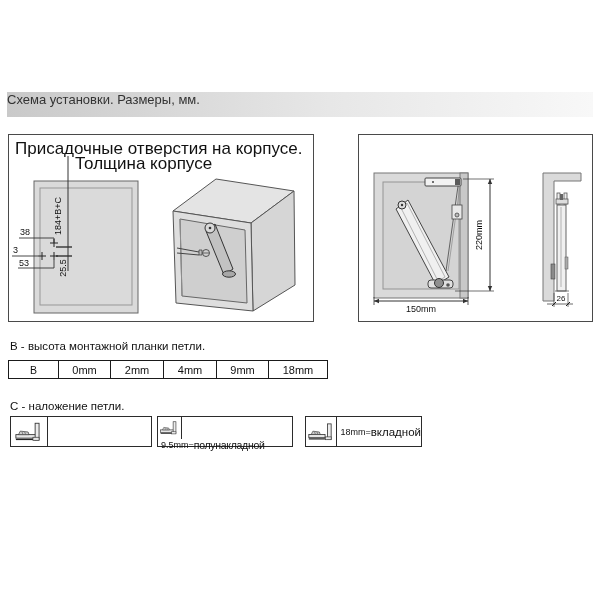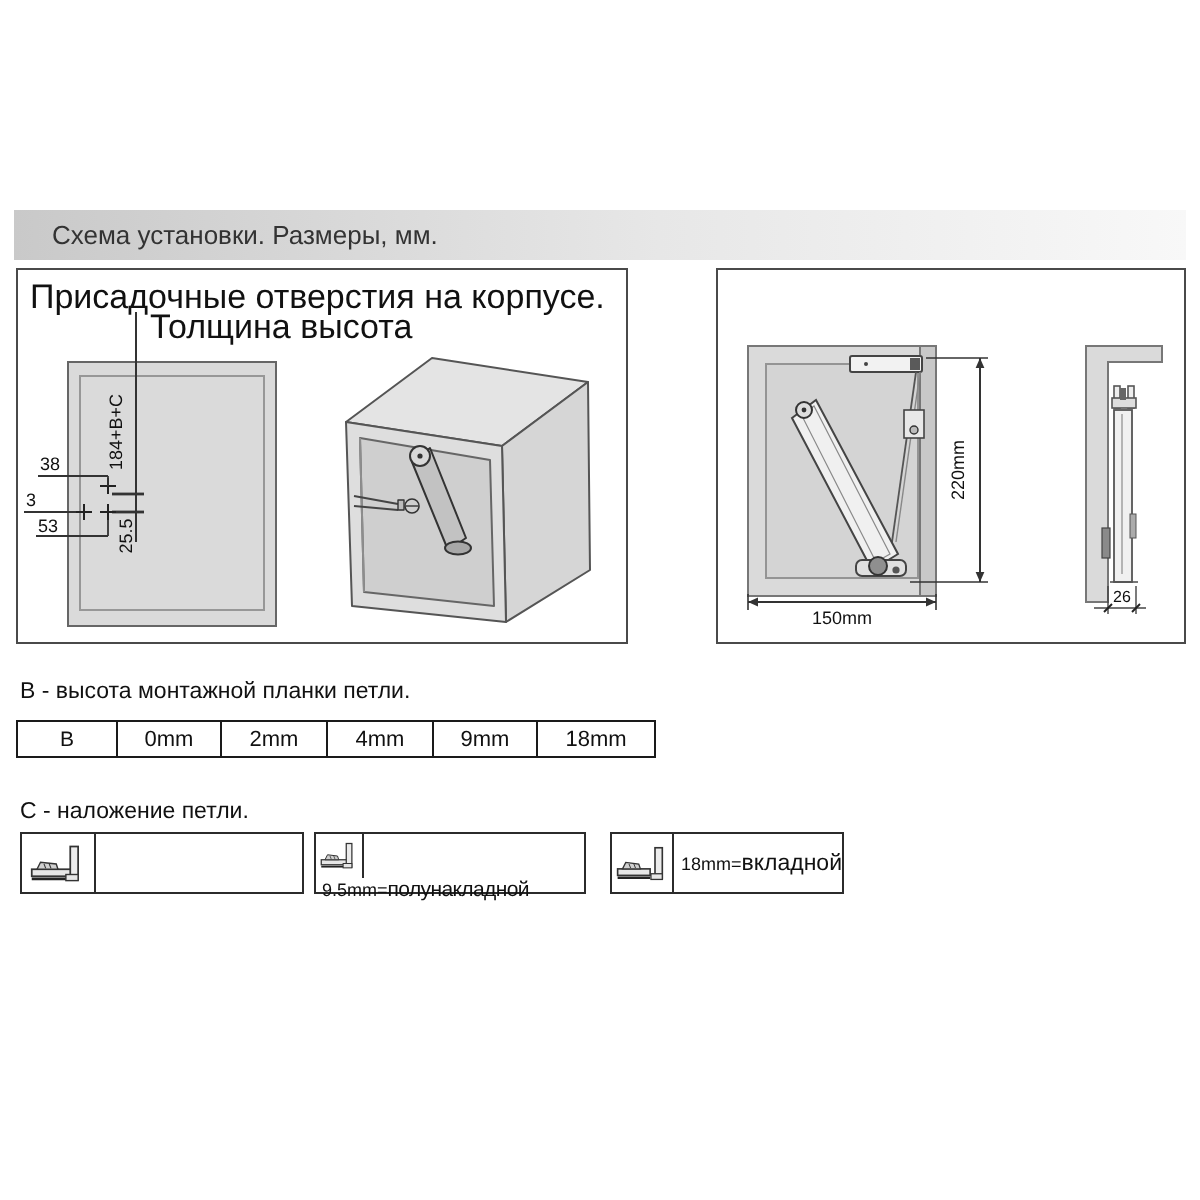--- a/index.html
+++ b/index.html
@@ -4,22 +4,22 @@
 <style>
   html,body{margin:0;padding:0;}
   body{
     width:600px;height:600px;background:#ffffff;position:relative;
     font-family:"Liberation Sans",sans-serif;color:#1a1a1a;overflow:hidden;
   }
   .abs{position:absolute;}
   #headerbar{
     left:7px;top:92px;width:586px;height:25px;
     background:linear-gradient(to right,#c9c9c9,#e7e7e7 55%,#f8f8f8);
-    display:flex;align-items:center;box-sizing:border-box;padding-left:19px;
-    font-size:13px;color:#333;margin-top:13px;
+    display:flex;box-sizing:border-box;padding-left:0;
+    font-size:13px;color:#333;
   }
   .panel{border:1px solid #4a4a4a;background:#fff;box-sizing:border-box;}
   #left-panel{left:8px;top:134px;width:306px;height:188px;}
   #right-panel{left:358px;top:134px;width:235px;height:188px;}
   .panel-title{position:absolute;font-size:17px;color:#111;white-space:nowrap;}
   .panel svg{position:absolute;left:0;top:0;}
   svg text{font-family:"Liberation Sans",sans-serif;fill:#111;}
   .dim{font-size:9px;}
   .dim-sm{font-size:8px;}
   .sec-title{position:absolute;font-size:11.5px;color:#111;white-space:nowrap;}
@@ -102,21 +102,21 @@
       <g>
         <line x1="168" y1="113" x2="190" y2="117" stroke="#444"></line>
         <line x1="168" y1="118" x2="190" y2="120" stroke="#444"></line>
         <rect x="190" y="115" width="3" height="5" fill="#bbb" stroke="#333" stroke-width="0.7"></rect>
         <circle cx="197" cy="118" r="3.5" fill="#cfcfcf" stroke="#333" stroke-width="0.8"></circle>
         <line x1="194" y1="118" x2="200" y2="118" stroke="#333" stroke-width="0.7"></line>
       </g>
     </g>
   </svg>
   <div class="panel-title" style="left:6px;top:4px;">Присадочные отверстия на корпусе.</div>
-  <div class="panel-title" style="left:66px;top:19px;">Толщина высота</div>
+  <div class="panel-title" style="left:66px;top:19px;">Толщина корпусе</div>
 </div>
 
 <div class="abs panel" id="right-panel">
   <svg width="233" height="186" viewBox="0 0 233 186">
 
     <rect x="15" y="38" width="94" height="125" fill="#dadada" stroke="#777"></rect>
     <rect x="101" y="38" width="8" height="125" fill="#c8c8c8" stroke="#777"></rect>
     <rect x="24" y="47" width="76" height="107" fill="#d4d4d4" stroke="#949494"></rect>
 
     <rect x="66" y="43" width="36" height="8" rx="1" fill="#f2f2f2" stroke="#444"></rect>

